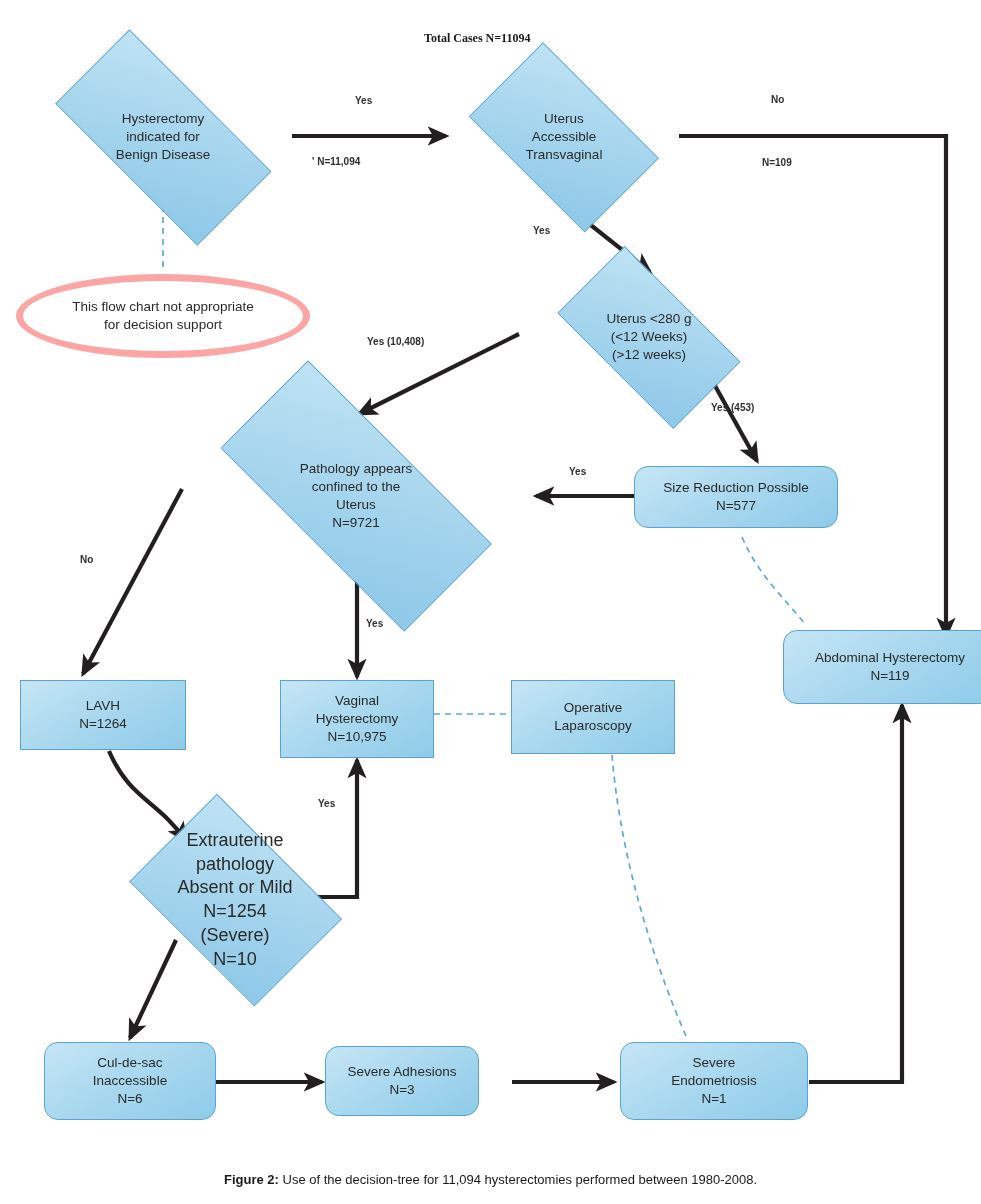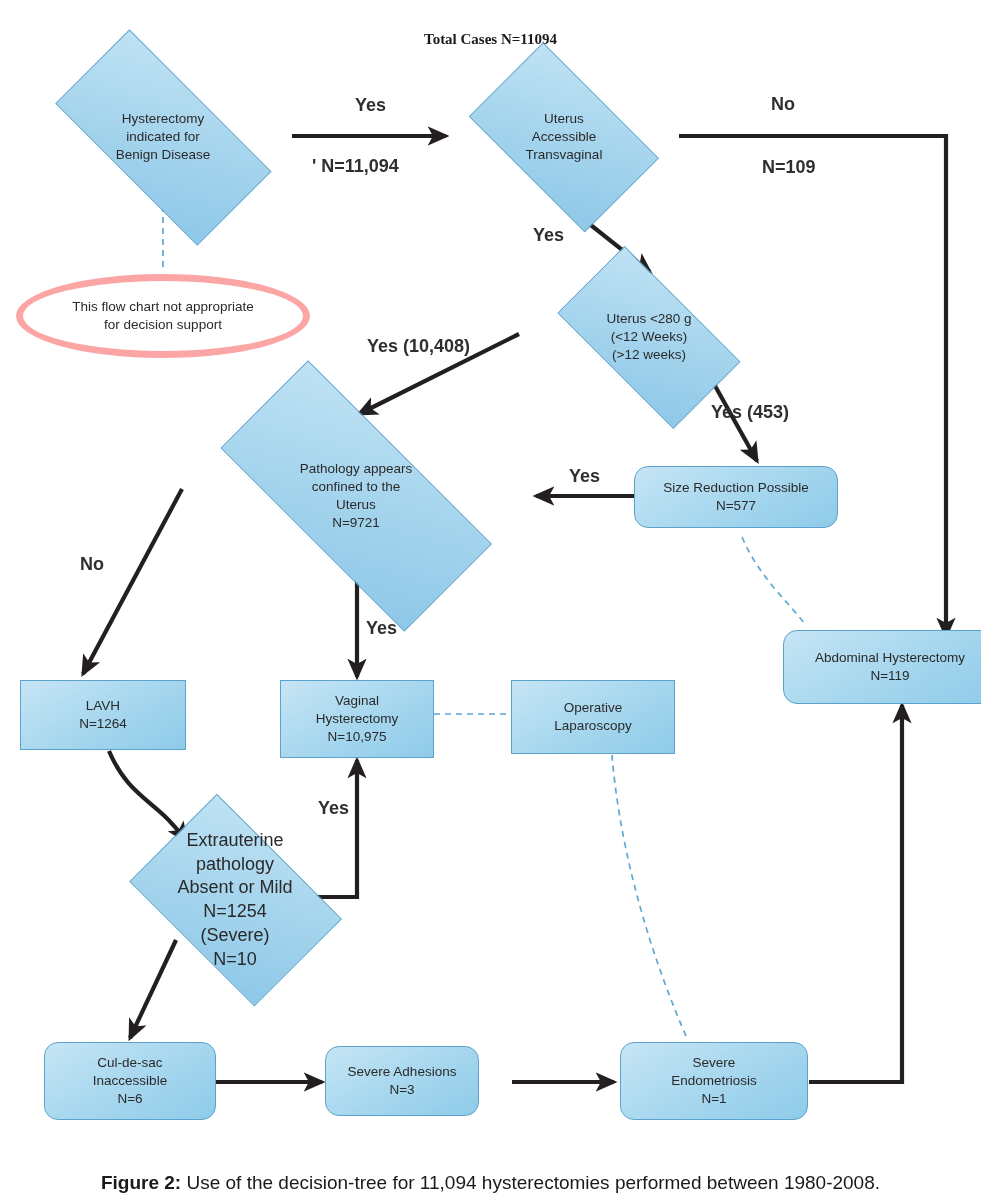--- a/index.html
+++ b/index.html
@@ -25,21 +25,21 @@
     width: 981px;
     height: 1204px;
     pointer-events: none;
   }
 
   
   .chart-title {
     position: absolute;
     font-family: "Liberation Serif", serif;
     font-weight: bold;
-    font-size: 15px;
+    font-size: 12px;
     color: #1a1a1a;
     white-space: nowrap;
   }
 
   
   .node {
     position: absolute;
     box-sizing: border-box;
     display: flex;
     align-items: center;
@@ -81,34 +81,34 @@
   
   .ellipse {
     background: linear-gradient(160deg, #cbe8f6 0%, #ad9f0 50%, #8fcbe9 100%);
     border: 7px solid #fca5a5;
     border-radius: 50%;
   }
 
   
   .edge-label {
     position: absolute;
-    font-size: 18px;
+    font-size: 10px;
     color: #2f2f2f;
     white-space: nowrap;
     font-weight: 600;
   }
 
   
   .caption {
     position: absolute;
     left: 0;
     width: 981px;
     text-align: center;
     font-family: "Liberation Sans", sans-serif;
-    font-size: 19px;
+    font-size: 13px;
     color: #1a1a1a;
   }
   .caption b { font-weight: bold; }
 </style>
 </head>
 <body>
 
 <div id="canvas">
 
   <svg id="edges" viewBox="0 0 981 1204" width="981" height="1204" xmlns="http://www.w3.org/2000/svg">

